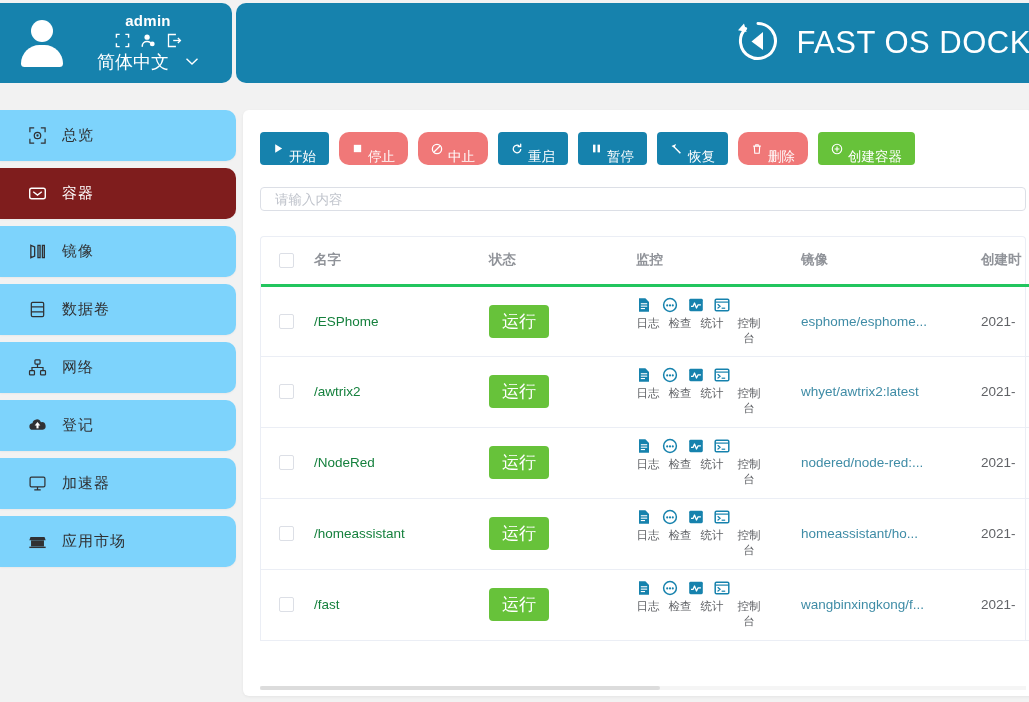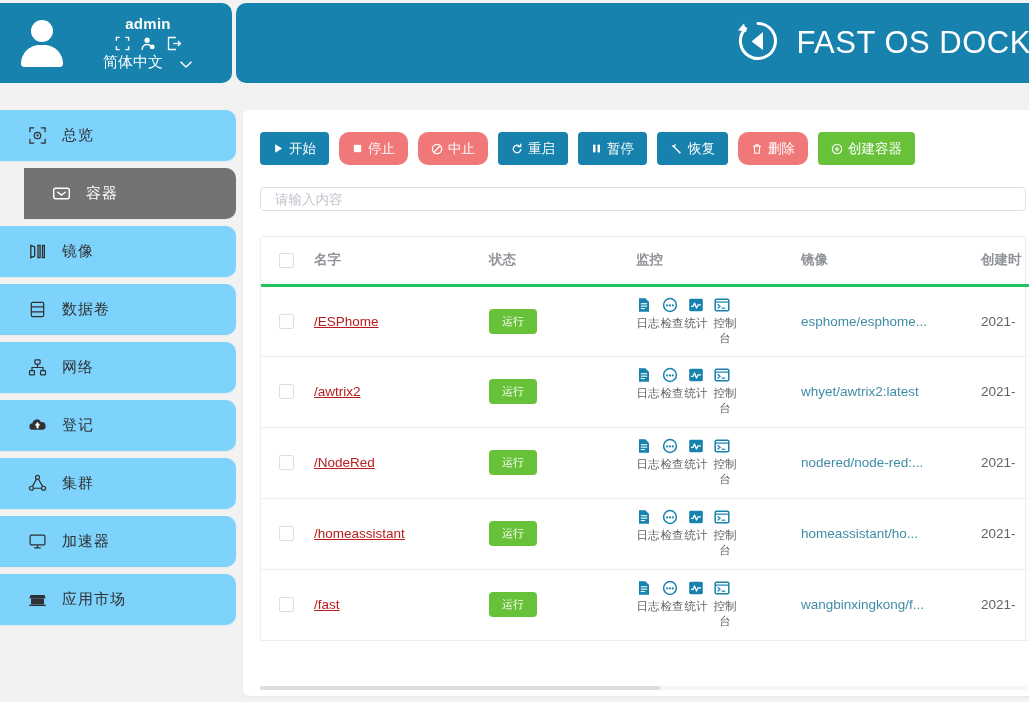--- a/index.html
+++ b/index.html
@@ -27,22 +27,22 @@
   }
   .avatar .body {
     position: absolute; left: 2px; top: 25px; width: 42px; height: 22px;
     background: #fff; border-radius: 21px 21px 4px 4px;
   }
   .user-meta { flex: 1; padding-right: 20px; text-align: center; color: #fff; }
   .user-name { font-size: 15px; font-weight: bold; line-height: 18px; letter-spacing: .3px; }
   .user-icons { display: flex; justify-content: center; gap: 11px; margin-top: 3px; }
   .user-icons svg { display: block; }
   .lang-row {
-    display: flex; justify-content: center; align-items: flex-end;
-    gap: 16px; margin-top: 2px; font-size: 15px;
+    display: flex; justify-content: center; align-items: flex-start;
+    gap: 16px; margin-top: 2px; font-size: 18px;
   }
   .lang-label { color: #fff; }
   .brand {
     position: absolute; left: 236px; top: 3px; width: 793px; height: 80px;
     background: #1682ad; border-radius: 10px 0 0 10px;
     display: flex; align-items: center; justify-content: flex-end;
     padding-right: 0; overflow: hidden;
   }
   .brand-inner { display: flex; align-items: center; gap: 16px; margin-right: -46px; }
   .brand-title {
@@ -51,38 +51,38 @@
 
   
   .sidebar { position: absolute; left: 0; top: 110px; width: 236px; }
   .nav-item {
     position: relative; height: 51px; margin-bottom: 7px;
     background: #7dd3fc; border-radius: 0 10px 10px 0;
     display: flex; align-items: center; padding-left: 28px;
     color: #303133; font-size: 15px;
     box-shadow: 0 1px 2px rgba(0,0,0,0.04);
   }
-  .nav-item.active { background: #737373; color: #fff; margin-left: 24px; }
+  .nav-item.active { background: #7f1d1d; color: #fff; }
   .nav-icon { width: 34px; display: flex; align-items: center; }
   .nav-icon svg { display: block; }
   .nav-label { letter-spacing: 1px; }
 
   
   .main {
     position: absolute; left: 243px; top: 110px;
     width: 800px; height: 586px;
     background: #fff; border-radius: 6px;
     box-shadow: 0 1px 3px rgba(0,0,0,0.06);
     overflow: hidden;
   }
   .toolbar { display: flex; gap: 10px; padding: 22px 0 0 17px; }
   .btn {
-    height: 33px; padding: 4px 13px; border: none; border-radius: 4px;
+    height: 33px; padding: 16px 13px; border: none; border-radius: 4px;
     color: #fff; font-size: 13.5px; font-family: inherit;
-    display: inline-flex; align-items: center; gap: 5px; cursor: pointer;
+    display: inline-flex; gap: 5px; cursor: pointer;
     white-space: nowrap;
   }
   .btn .bi { display: inline-flex; align-items: center; }
   .btn-blue { background: #1682ad; }
   .btn-red { background: #f07878; border-radius: 10px; }
   .btn-green { background: #67c23a; }
 
   .searchwrap { padding: 22px 17px 0 17px; }
   .search-input {
     width: 100%; height: 24px; border: 1px solid #dcdfe6; border-radius: 4px;
@@ -104,30 +104,30 @@
   .col-chk { width: 52px; padding-left: 18px; }
   .col-name { width: 175px; }
   .col-state { width: 147px; }
   .col-mon { width: 165px; }
   .col-img { width: 180px; }
   .col-date { width: 120px; }
   .chk {
     width: 15px; height: 15px; border: 1px solid #dcdfe6;
     border-radius: 2px; background: #fff; display: block; cursor: pointer;
   }
-  .link { color: #b91c1c; text-decoration: underline; }
+  .link { color: #15803d; }
   .img-link { color: #3f8ca6; white-space: nowrap; overflow: hidden; }
   .tag {
     display: inline-block; padding: 5px 13px; border-radius: 4px;
-    background: #67c23a; color: #fff; font-size: 11px; text-align: center;
+    background: #67c23a; color: #fff; font-size: 17px; text-align: center;
   }
   .mon-cell { display: flex; flex-direction: column; gap: 3px; }
   .mon-icons { display: flex; gap: 10px; }
   .mon-icons svg { display: block; }
-  .mon-labels { display: flex; gap: 0; font-size: 11.5px; color: #606266; }
+  .mon-labels { display: flex; gap: 8px; font-size: 11.5px; color: #606266; }
   .mon-labels span { width: 24px; text-align: center; }
   .mon-labels span.wide { width: 34px; }
   .date-cell { white-space: nowrap; color: #606266; }
 
   .hscroll {
     position: absolute; left: 243px; top: 684px; width: 800px; height: 8px;
   }
   .hscroll-track { position: absolute; left: 17px; top: 2px; width: 766px; height: 4px; background: #f5f5f5; }
   .hscroll-thumb { position: absolute; left: 17px; top: 2px; width: 400px; height: 4px; background: #dcdcdc; border-radius: 2px; }
 </style>
@@ -256,31 +256,20 @@
       <span class="nav-icon">
         <svg width="19" height="19" viewBox="0 0 20 20">
           <path d="M5 14.5a3.4 3.4 0 0 1-.3-6.8 4.6 4.6 0 0 1 8.9-1.1A3.6 3.6 0 0 1 15.4 14.5z" fill="#303133"></path>
           <path d="M10 6.3 13 10h-6z" fill="#ffffff"></path>
           <rect x="8.9" y="9.4" width="2.2" height="3.6" fill="#ffffff"></rect>
         </svg>
       </span>
       <span class="nav-label">登记</span>
     </div>
 
-    <div class="nav-item">
-      <span class="nav-icon">
-        <svg width="19" height="19" viewBox="0 0 20 20" fill="none" stroke="#303133" stroke-width="1.3">
-          <circle cx="10" cy="3.6" r="2.1"></circle>
-            <circle cx="3.6" cy="15" r="2.1"></circle>
-            <circle cx="16.4" cy="15" r="2.1"></circle>
-          <path d="M8.9 5.6 4.7 13M11.1 5.6 15.3 13M5.7 15h8.6"></path>
-        </svg>
-      </span>
-      <span class="nav-label">集群</span>
-    </div>
 
     <div class="nav-item">
       <span class="nav-icon">
         <svg width="19" height="19" viewBox="0 0 20 20" fill="none" stroke="#303133" stroke-width="1.3">
           <rect x="2.2" y="3.4" width="15.6" height="10.2" rx="1.4"></rect>
           <path d="M10 13.6v3.2M6.6 16.8h6.8"></path>
         </svg>
       </span>
       <span class="nav-label">加速器</span>
     </div>

